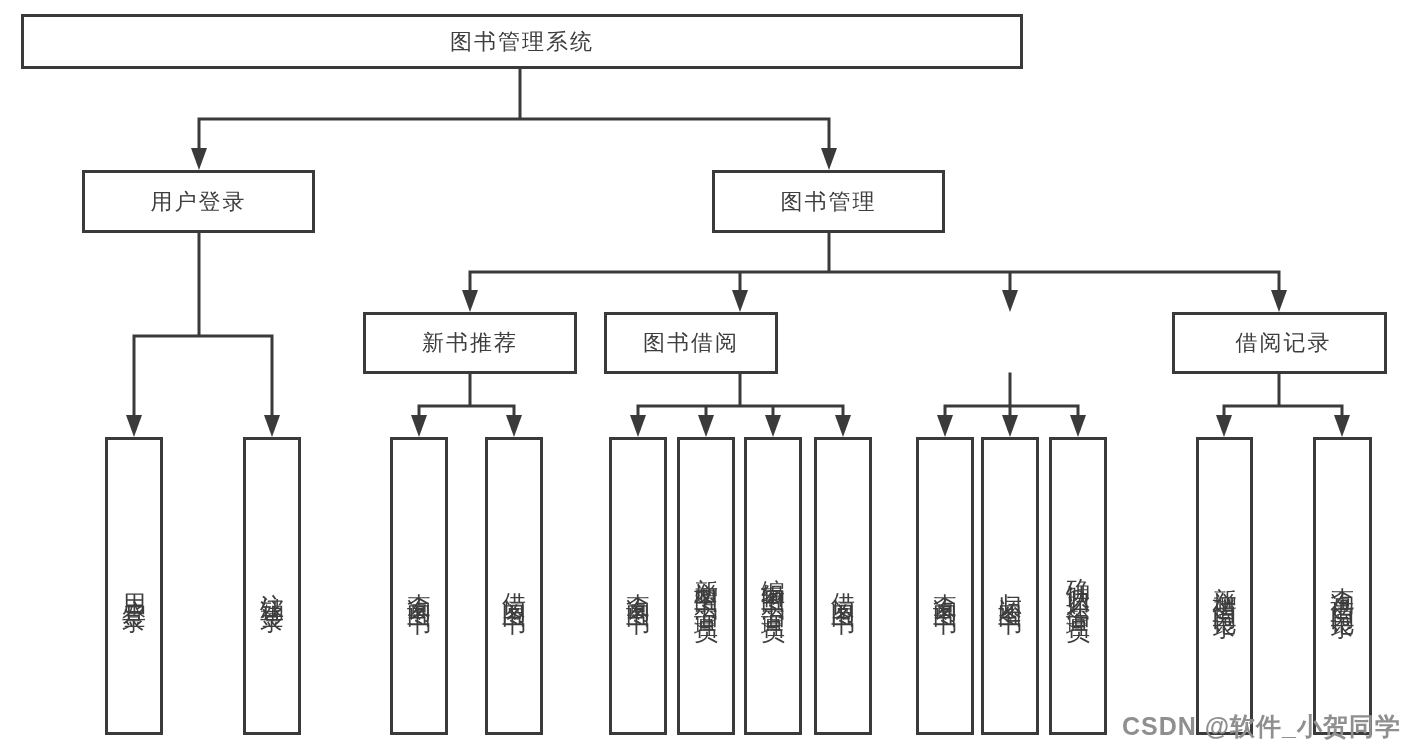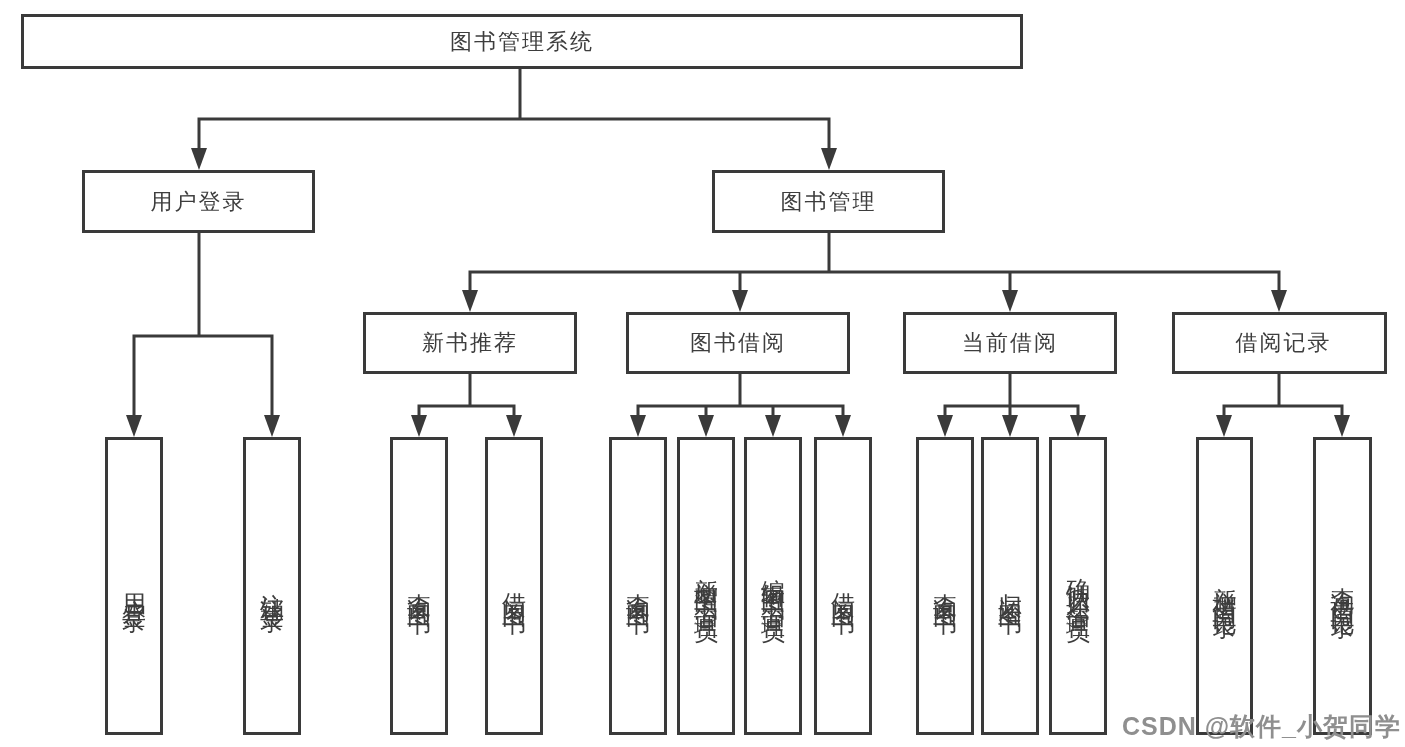--- a/index.html
+++ b/index.html
@@ -46,21 +46,21 @@
     text-orientation:mixed;
     letter-spacing:6px;
     line-height:1;
     max-height:290px;
   }
   
   #node-root          {left:21px;  top:14px;  width:1002px;height:55px;}
   #node-user-login    {left:82px;  top:170px; width:233px; height:63px;}
   #node-book-manage   {left:712px; top:170px; width:233px; height:63px;}
   #node-new-book      {left:363px; top:312px; width:214px; height:62px;}
-  #node-book-borrow   {left:626px; top:312px; width:224px; height:62px;}
+  #node-book-borrow   {left:604px; top:312px; width:174px; height:62px;}
   #node-current-borrow{left:903px; top:312px; width:214px; height:62px;}
   #node-borrow-record {left:1172px;top:312px; width:215px; height:62px;padding-left:8px;}
   
   #leaf-login        {left:105px; top:437px;width:58px;height:298px;}
   #leaf-logout       {left:243px; top:437px;width:58px;height:298px;}
   #leaf-nb-query     {left:390px; top:437px;width:58px;height:298px;}
   #leaf-nb-borrow    {left:485px; top:437px;width:58px;height:298px;}
   #leaf-bb-query     {left:609px; top:437px;width:58px;height:298px;}
   #leaf-bb-add       {left:677px; top:437px;width:58px;height:298px;}
   #leaf-bb-edit      {left:744px; top:437px;width:58px;height:298px;}
@@ -136,23 +136,20 @@
   <div class="node" id="node-new-book">
     <span>新书推荐</span>
   </div>
 
   <div class="node" id="node-book-manage">
     <span>图书管理</span>
   </div>
   <div class="node" id="node-book-borrow">
     <span>图书借阅</span>
   </div>
-  <div class="node" id="node-current-borrow">
-    <span>当前借阅</span>
-  </div>
   <div class="node" id="node-borrow-record">
     <span>借阅记录</span>
   </div>
 
   <div class="leaf" id="leaf-login">
     <span class="vlabel">用户登录</span>
   </div>
   <div class="leaf" id="leaf-logout">
     <span class="vlabel">注销登录</span>
   </div>

